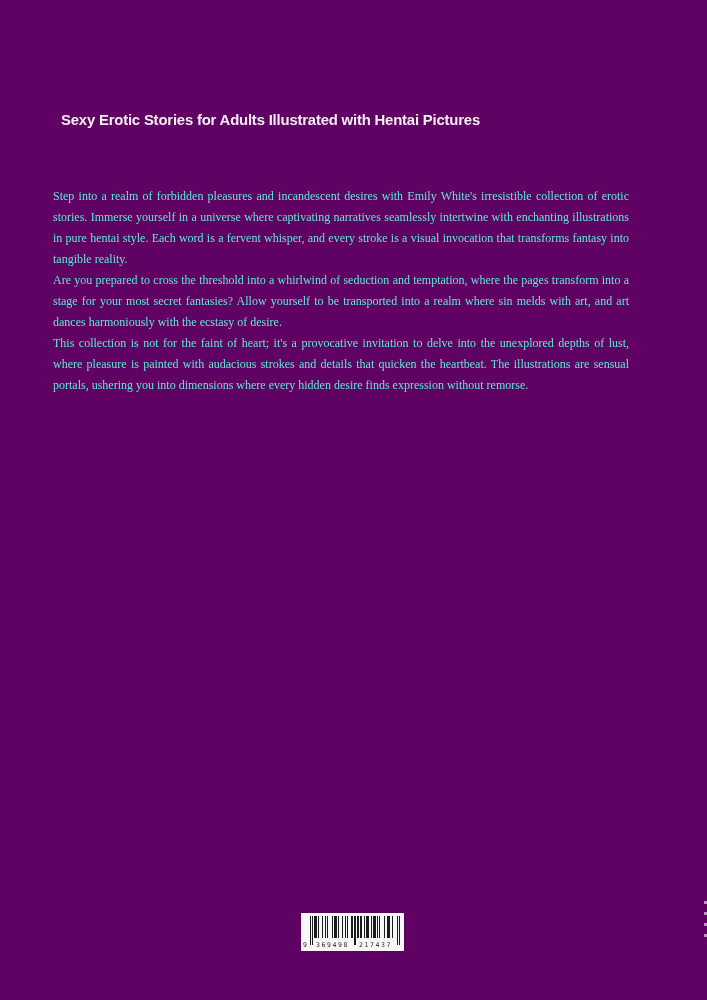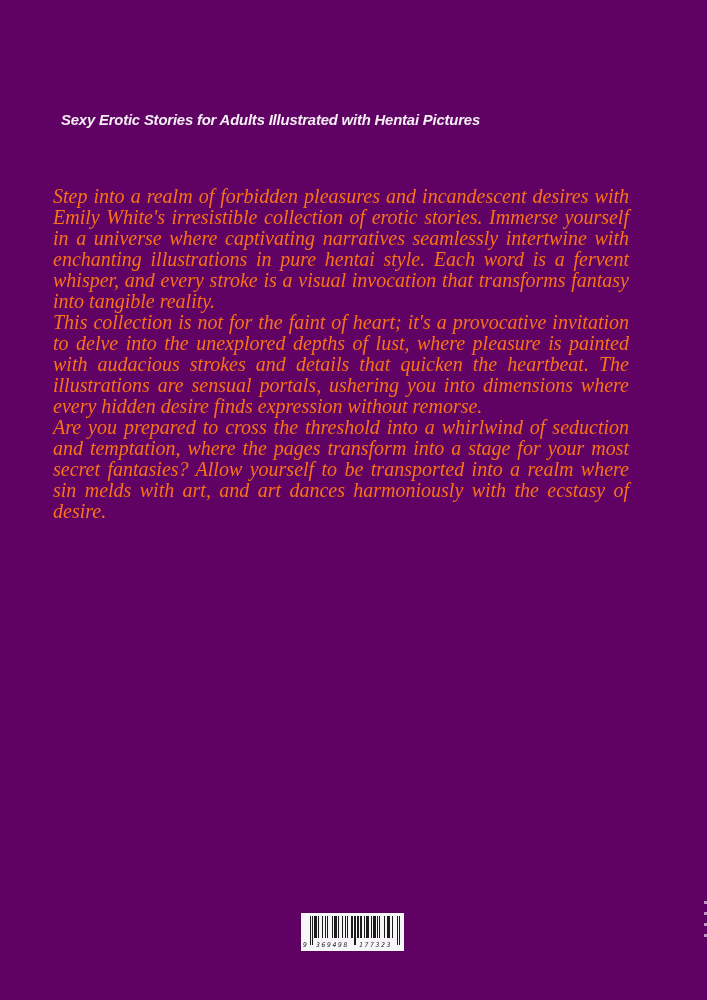--- a/index.html
+++ b/index.html
@@ -8,21 +8,20 @@
     height: 1000px;
     background: #600263;
     font-family: "Liberation Serif", serif;
     overflow: hidden;
   }
   .cover {
     position: relative;
     width: 707px;
     height: 812px;
     background: #600263;
-    font-style: italic;
   }
   .book-title {
     position: absolute;
     top: 111px;
     left: 61px;
     width: 600px;
     margin: 0;
     font-family: "Liberation Sans", sans-serif;
     font-weight: 700;
     font-size: 15.5px;
@@ -30,22 +29,22 @@
     color: #f4eef4;
     transform: scaleX(0.96);
     transform-origin: left center;
     white-space: nowrap;
   }
   .description {
     position: absolute;
     top: 186px;
     left: 53px;
     width: 576px;
-    color: #f97316;
-    font-size: 20px;
+    color: #5eead4;
+    font-size: 12px;
     line-height: 21px;
     text-align: justify;
   }
   .description p { margin: 0; }
   .barcode-box {
     position: absolute;
     left: 301px;
     top: 913px;
     width: 103px;
     height: 38px;
@@ -89,22 +88,22 @@
 </style>
 </head>
 <body style="background: rgb(96, 2, 99);">
 
 <div class="cover">
 
   <h1 class="book-title">Sexy Erotic Stories for Adults Illustrated with Hentai Pictures</h1>
 
   <div class="description">
     <p>Step into a realm of forbidden pleasures and incandescent desires with Emily White's irresistible collection of erotic stories. Immerse yourself in a universe where captivating narratives seamlessly intertwine with enchanting illustrations in pure hentai style. Each word is a fervent whisper, and every stroke is a visual invocation that transforms fantasy into tangible reality.</p>
+    <p>Are you prepared to cross the threshold into a whirlwind of seduction and temptation, where the pages transform into a stage for your most secret fantasies? Allow yourself to be transported into a realm where sin melds with art, and art dances harmoniously with the ecstasy of desire.</p>
     <p>This collection is not for the faint of heart; it's a provocative invitation to delve into the unexplored depths of lust, where pleasure is painted with audacious strokes and details that quicken the heartbeat. The illustrations are sensual portals, ushering you into dimensions where every hidden desire finds expression without remorse.</p>
-    <p>Are you prepared to cross the threshold into a whirlwind of seduction and temptation, where the pages transform into a stage for your most secret fantasies? Allow yourself to be transported into a realm where sin melds with art, and art dances harmoniously with the ecstasy of desire.</p>
   </div>
 
   <div class="barcode-box">
     <svg id="barcode-svg" class="barcode-bars" viewBox="0 0 95 31" preserveAspectRatio="none" shape-rendering="crispEdges">
         <rect x="0" y="0" width="1" height="31" fill="#1b1b1b"></rect>
         <rect x="2" y="0" width="1" height="31" fill="#1b1b1b"></rect>
         <rect x="4" y="0" width="1" height="24" fill="#1b1b1b"></rect>
         <rect x="5" y="0" width="1" height="24" fill="#1b1b1b"></rect>
         <rect x="6" y="0" width="1" height="24" fill="#1b1b1b"></rect>
         <rect x="8" y="0" width="1" height="24" fill="#1b1b1b"></rect>
@@ -144,19 +143,19 @@
         <rect x="82" y="0" width="1" height="24" fill="#1b1b1b"></rect>
         <rect x="83" y="0" width="1" height="24" fill="#1b1b1b"></rect>
         <rect x="85" y="0" width="1" height="24" fill="#1b1b1b"></rect>
         <rect x="87" y="0" width="1" height="24" fill="#1b1b1b"></rect>
         <rect x="92" y="0" width="1" height="31" fill="#1b1b1b"></rect>
         <rect x="94" y="0" width="1" height="31" fill="#1b1b1b"></rect>
       </svg>
     <div class="barcode-digits">
       <span class="barcode-digit-prefix">9</span>
       <span class="barcode-digit-group1">369498</span>
-      <span class="barcode-digit-group2">177323</span>
+      <span class="barcode-digit-group2">217437</span>
     </div>
   </div>
 
   <div class="page-edge-artifact"></div>
 
 </div>
 
 </body></html>

